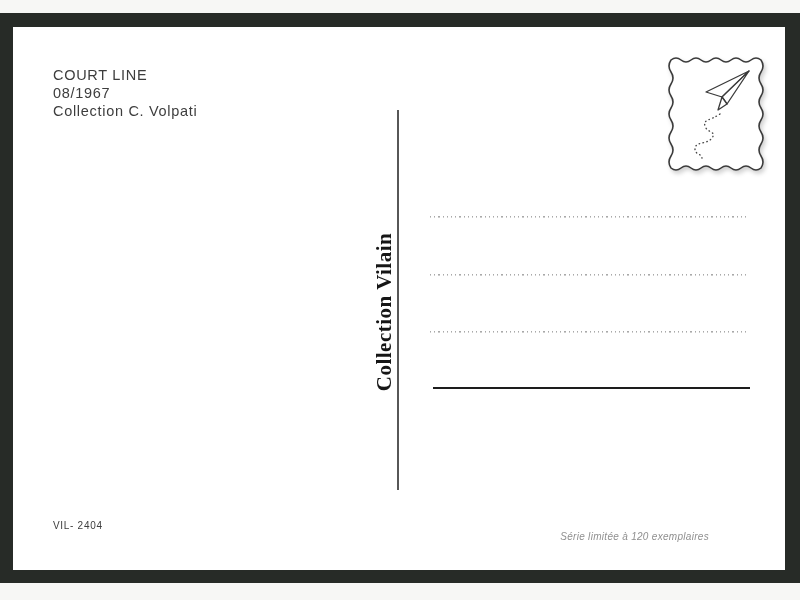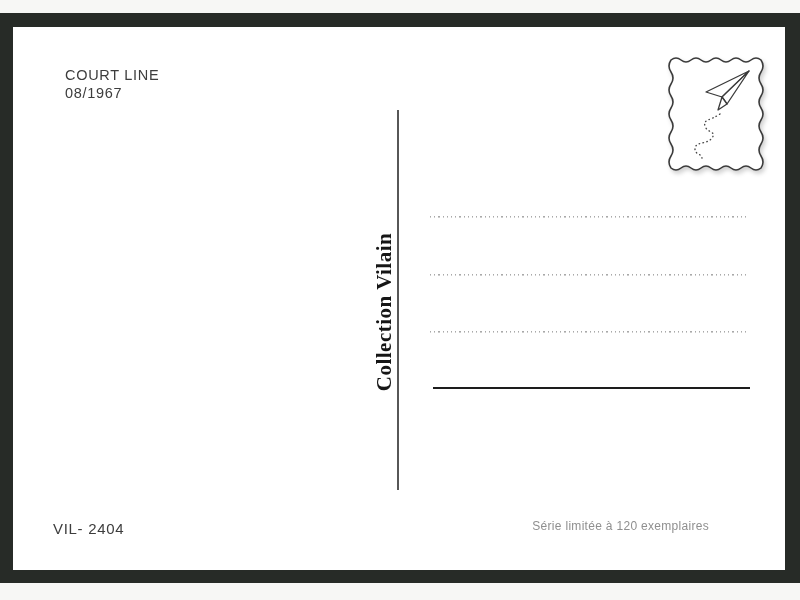--- a/index.html
+++ b/index.html
@@ -13,21 +13,21 @@
     background:#272b27;
   }
   .card{
     position:absolute;left:13px;top:27px;width:772px;height:543px;
     background:#ffffff;
   }
   .info-block{
     position:absolute;left:40px;top:39px;
     color:#3d3d3d;font-size:14.5px;line-height:18px;letter-spacing:0.7px;
   }
-  .info-line{display:block;white-space:pre;margin-left:12px;}
+  .info-line{display:block;white-space:pre;}
   .stamp{
     position:absolute;left:652px;top:24px;width:102px;height:128px;
   }
   .stamp svg{filter:drop-shadow(2px 3px 2px rgba(0,0,0,0.18));}
   .spine-label{
     position:absolute;left:290px;top:273px;width:162px;height:24px;
     text-align:center;
     transform:rotate(-90deg);transform-origin:center;
     font-family:"Liberation Serif",serif;font-weight:bold;
     font-size:21px;letter-spacing:0.5px;color:#161616;
@@ -44,38 +44,39 @@
   }
   .dotted-1{top:189px;}
   .dotted-2{top:247px;}
   .dotted-3{top:304px;}
   .signature-line{
     position:absolute;left:420px;top:360px;width:317px;height:2px;
     background:#1d1d1d;
   }
   .reference{
     position:absolute;left:40px;top:493px;
-    color:#3d3d3d;font-size:15px;letter-spacing:0.7px;white-space:pre;
+    color:#3d3d3d;font-size:10px;letter-spacing:0.7px;white-space:pre;
   }
   .edition-note{
-    position:absolute;left:420px;top:492px;width:276px;text-align:right;
-    color:#8f8f8f;font-size:12px;letter-spacing:0.3px;
+    position:absolute;left:420px;top:504px;width:276px;text-align:right;
+    color:#8f8f8f;font-size:10px;font-style:italic;letter-spacing:0.3px;
     white-space:nowrap;
   }
 </style>
 </head>
 <body>
 
 <div class="photo-bg"></div>
 
 <div class="card">
 
   <div class="info-block">
     <span class="info-line">COURT LINE</span>
     <span class="info-line">08/1967</span>
+    <span class="info-line">Collection C. Volpati</span>
   </div>
 
   <div class="stamp">
     <svg width="102" height="128" viewBox="0 0 102 128">
 
       <path d="M6 9
                q5 -4 10 0 q5 4 10 0 q5 -4 10 0 q5 4 10 0 q5 -4 10 0 q5 4 10 0 q5 -4 10 0 q5 4 10 0 q5 -4 10 0
                q4 6 0 12 q-4 6 0 12 q4 6 0 12 q-4 6 0 12 q4 6 0 12 q-4 6 0 12 q4 6 0 12 q-4 6 0 12 q4 6 0 12
                q-5 4 -10 0 q-5 -4 -10 0 q-5 4 -10 0 q-5 -4 -10 0 q-5 4 -10 0 q-5 -4 -10 0 q-5 4 -10 0 q-5 -4 -10 0 q-5 4 -10 0
                q-4 -6 0 -12 q4 -6 0 -12 q-4 -6 0 -12 q4 -6 0 -12 q-4 -6 0 -12 q4 -6 0 -12 q-4 -6 0 -12 q4 -6 0 -12 q-4 -6 0 -12

